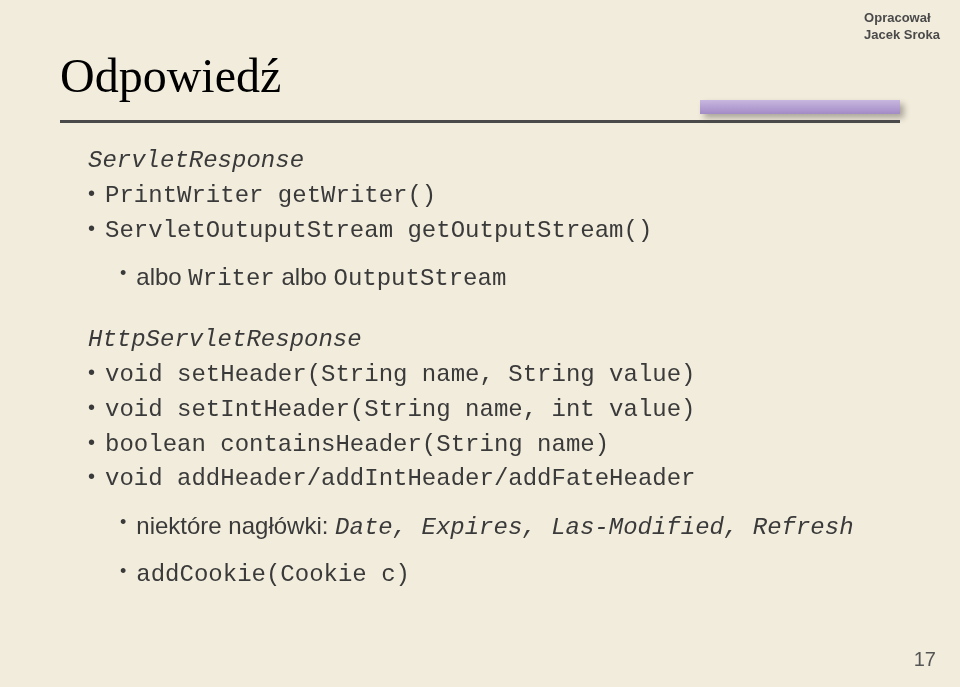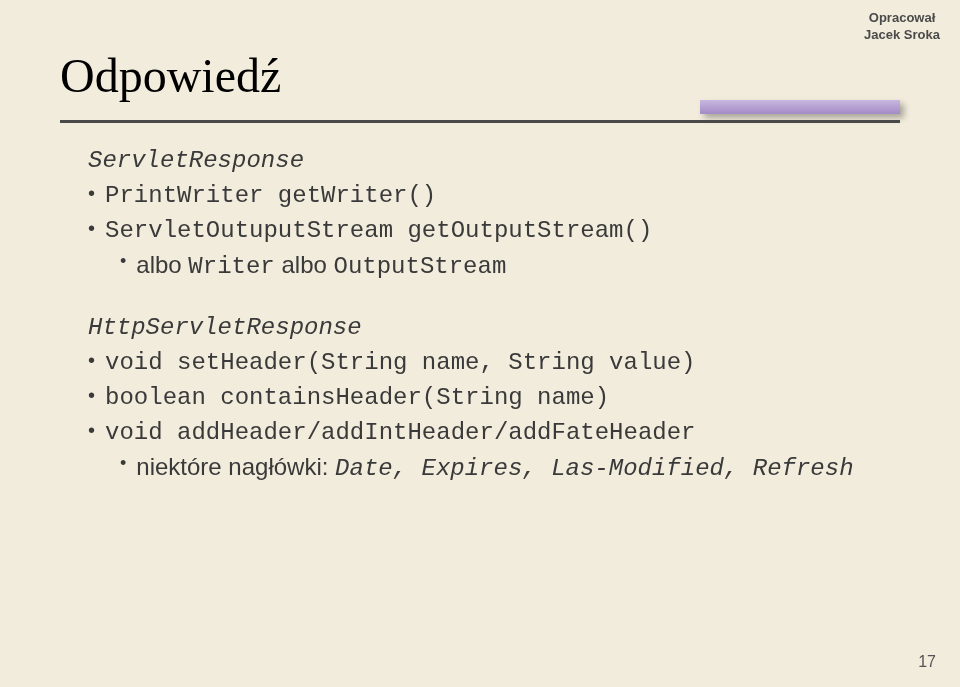--- a/index.html
+++ b/index.html
@@ -8,21 +8,21 @@
     height: 687px;
     background: #f2ecdc;
     font-family: Arial, sans-serif;
     position: relative;
     overflow: hidden;
   }
   .credit {
     position: absolute;
     top: 10px;
     right: 20px;
-    text-align: center;
+    text-align: left;
     font-size: 13px;
     font-weight: bold;
     color: #4a4a4a;
     line-height: 1.3;
   }
   .title {
     position: absolute;
     top: 48px;
     left: 60px;
     font-family: 'Times New Roman', serif;
@@ -56,32 +56,32 @@
     color: #3a3a3a;
   }
   .mono { font-family: 'Courier New', monospace; }
   .italic { font-style: italic; }
   .bullet-item { display: flex; }
   .bullet-item::before {
     content: "•";
     margin-right: 10px;
     font-size: 20px;
   }
-  .sub-bullet { margin-left: 32px; display: flex; font-family: Arial, sans-serif; }
+  .sub-bullet { margin-left: 32px; display: flex; font-family: Arial, sans-serif; margin-top: 12px; }
   .sub-bullet::before {
     content: "•";
     margin-right: 10px;
     font-size: 18px;
   }
   .section-heading { margin-top: 26px; }
   .pagenum {
     position: absolute;
     bottom: 16px;
     right: 24px;
-    font-size: 16px;
+    font-size: 20px;
     color: #555;
   }
 </style>
 </head>
 <body>
 
 <div class="credit">
   <div>Opracował</div>
   <div>Jacek Sroka</div>
 </div>
@@ -104,27 +104,33 @@
     <span>
       <span>albo </span><span class="mono">Writer</span><span> albo </span><span class="mono">OutputStream</span>
     </span>
   </div>
 
   <div class="mono italic section-heading">HttpServletResponse</div>
   <div class="bullet-item">
       <span class="mono">void setHeader(String name, String value)</span>
     </div>
   <div class="bullet-item">
+      <span class="mono">void setIntHeader(String name, int value)</span>
+    </div>
+  <div class="bullet-item">
       <span class="mono">boolean containsHeader(String name)</span>
     </div>
   <div class="bullet-item">
       <span class="mono">void addHeader/addIntHeader/addFateHeader</span>
     </div>
 
   <div class="sub-bullet">
     <span>
       <span>niektóre nagłówki: </span><span class="mono italic">Date, Expires, Las-Modified, Refresh</span>
     </span>
   </div>
+  <div class="sub-bullet">
+    <span class="mono">addCookie(Cookie c)</span>
+  </div>
 
 </div>
 
 <div class="pagenum">17</div>
 
 </body></html>

